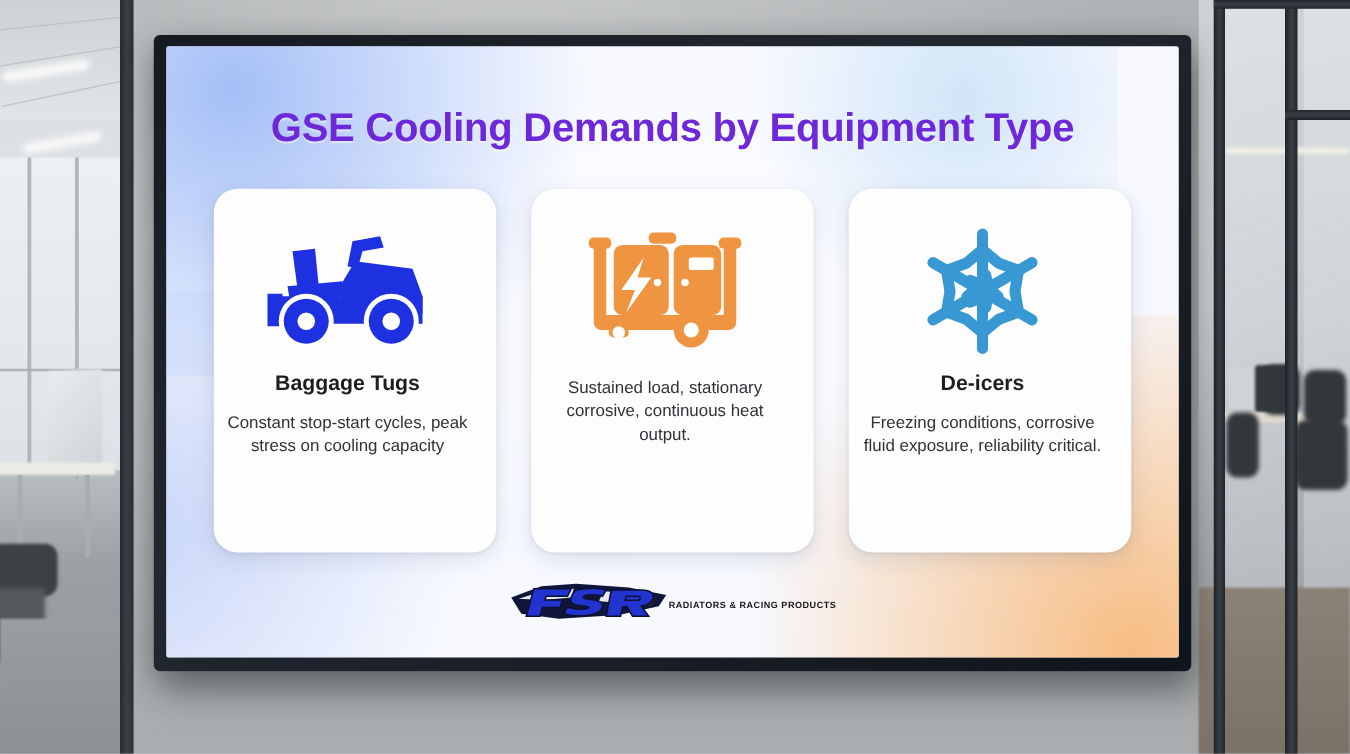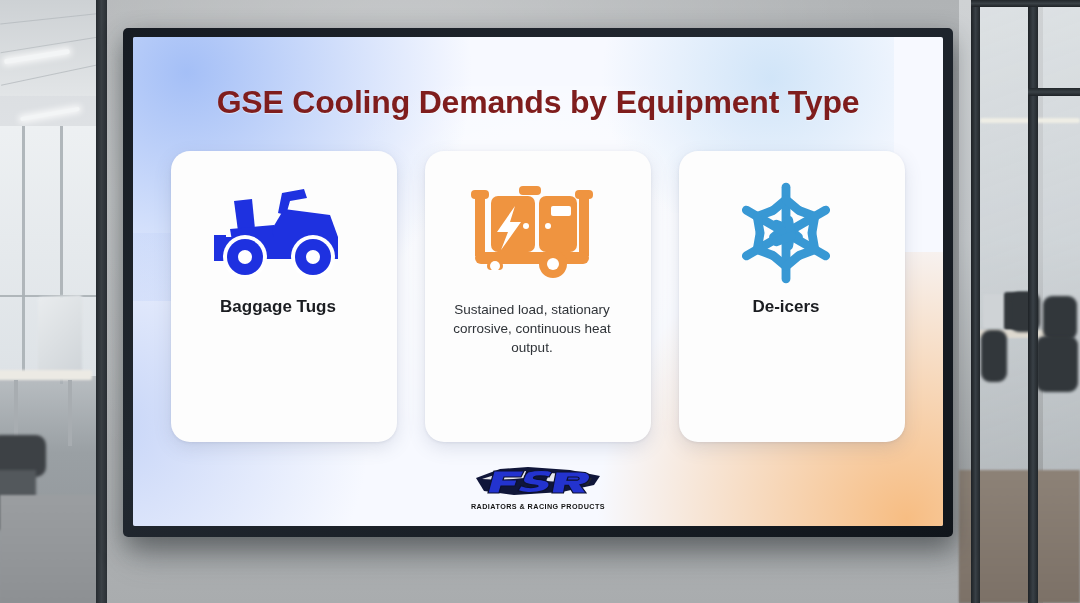--- a/index.html
+++ b/index.html
@@ -104,21 +104,21 @@
     background:radial-gradient(circle at 62% 40%, rgba(196,222,246,.75), rgba(196,222,246,0) 70%); }
   .g-white { position:absolute; left:18%; top:10%; width:66%; height:78%;
     background:radial-gradient(ellipse at 50% 45%, rgba(255,255,255,.92), rgba(255,255,255,0) 70%); }
 
   .slide { position:relative; width:100%; height:100%; z-index:3;
     display:flex; flex-direction:column; align-items:center; }
 
   .slide-title {
     margin-top:47px;
     font-size:32px; font-weight:bold; letter-spacing:-.2px;
-    color:#7f1d1d;
+    color:#6d28d9;
     text-align:center;
     text-shadow:0 1px 1px rgba(255,255,255,.5);
   }
 
   .cards { margin-top:30px; display:flex; gap:28px; }
 
   .card {
     width:226px; height:291px;
     background:#fdfdfd;
     border-radius:19px;
@@ -129,21 +129,21 @@
   .card-icon { height:112px; display:flex; align-items:center; justify-content:center; }
   .card-title {
     font-size:17px; font-weight:bold; color:#1b1d21;
     margin-top:8px; text-align:center;
   }
   .card-desc {
     margin-top:11px; font-size:13.5px; line-height:1.42;
     color:#2f3338; text-align:center;
   }
 
-  .logo-wrap { margin-top:22px; display:flex; flex-direction:column; align-items:center; }
+  .logo-wrap { margin-top:22px; display:flex; flex-direction:row; align-items:center; }
   .logo-mark { position:relative; width:128px; height:36px; }
   .logo-tag {
     margin-top:2px; font-size:7.2px; font-weight:bold; letter-spacing:.45px;
     color:#141414;
   }
 </style>
 </head>
 <body>
 
 <div class="scene">
@@ -227,20 +227,21 @@
 
               <circle cx="33" cy="72" r="22" fill="#ffffff"></circle>
               <circle cx="33" cy="72" r="18" fill="#1e31e0"></circle>
               <circle cx="33" cy="72" r="7" fill="#ffffff"></circle>
               <circle cx="101" cy="72" r="22" fill="#ffffff"></circle>
               <circle cx="101" cy="72" r="18" fill="#1e31e0"></circle>
               <circle cx="101" cy="72" r="7" fill="#ffffff"></circle>
             </svg>
           </div>
           <div class="card-title">Baggage Tugs</div>
+          <div class="card-desc">Constant stop-start cycles, peak stress on cooling capacity</div>
         </div>
 
         <div class="card">
           <div class="card-icon">
             <svg width="126" height="98" viewBox="0 0 126 98">
               <g fill="#ef9440">
 
                 <rect x="50" y="2" width="22" height="9" rx="4"></rect>
 
                 <rect x="22" y="12" width="44" height="56" rx="7"></rect>
@@ -300,20 +301,21 @@
                   <line x1="50" y1="18" x2="62" y2="28"></line>
                   <line x1="50" y1="44" x2="38" y2="54"></line>
                   <line x1="50" y1="44" x2="62" y2="54"></line>
                   <line x1="50" y1="82" x2="38" y2="72"></line>
                   <line x1="50" y1="82" x2="62" y2="72"></line>
                 </g>
               </g>
             </svg>
           </div>
           <div class="card-title">De-icers</div>
+          <div class="card-desc">Freezing conditions, corrosive fluid exposure, reliability critical.</div>
         </div>
 
       </div>
 
       <div class="logo-wrap">
         <div class="logo-mark">
           <svg width="128" height="36" viewBox="0 0 128 36">
 
             <path d="M2 14 L26 5 L54 3 L96 6 L126 12 L120 21 L88 28 L40 31 L10 27 Z" fill="#10163a"></path>
             <path d="M8 15 L30 8 L52 7 L50 14 L28 16 Z" fill="#e8e9ee"></path>

